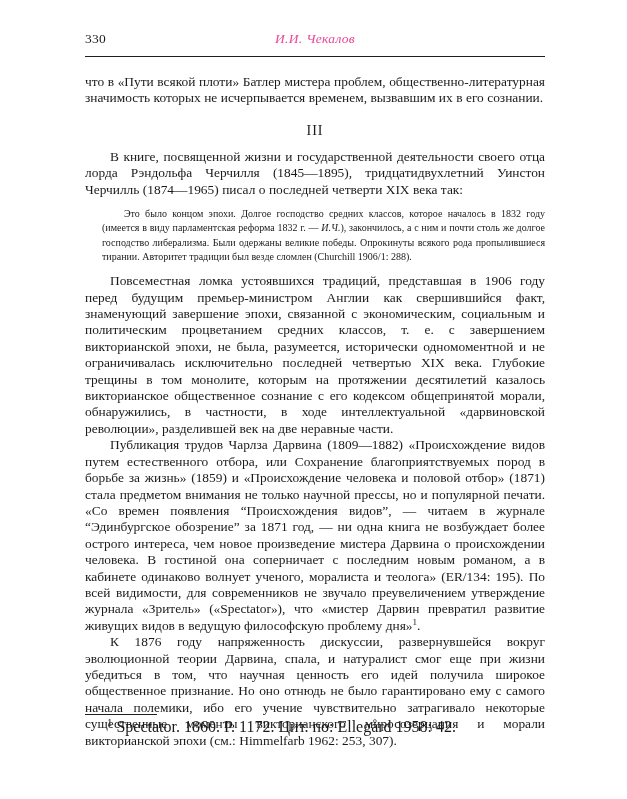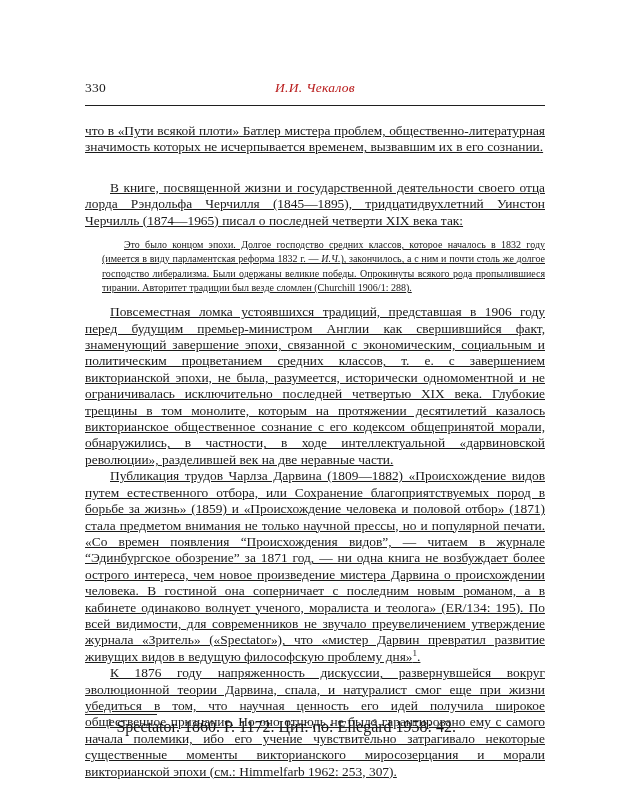--- a/index.html
+++ b/index.html
@@ -13,22 +13,21 @@
     font-family: "Liberation Serif", "DejaVu Serif", serif;
     color: #1a1a1a;
     overflow: hidden;
   }
 
   .page {
     position: relative;
     width: 627px;
     height: 613px;
     box-sizing: border-box;
-    padding: 80px 82px 0 85px;
-    text-decoration: underline;
+    padding: 31px 82px 0 85px;
   }
 
   
   .running-head {
     position: relative;
     height: 22px;
     display: block;
   }
   .folio {
     position: absolute;
@@ -40,21 +39,21 @@
   }
   .author-head {
     position: absolute;
     left: 0;
     right: 0;
     top: 0;
     text-align: center;
     font-style: italic;
     font-size: 13.5px;
     letter-spacing: 0.3px;
-    color: #b91c1c;
+    color: #ec4899;
   }
   .head-rule {
     margin-top: 3px;
     border: 0;
     border-top: 1.4px solid #1f1f1f;
     width: 100%;
   }
 
   
   .body-col {
@@ -137,20 +136,21 @@
     <span class="author-head">И.И. Чекалов</span>
   </div>
   <hr class="head-rule">
 
   <div class="body-col">
 
     <p class="para">что в «Пути всякой плоти» Батлер мистера проблем, общественно-литературная значимость которых не исчерпывается временем, вызвавшим их в его сознании.</p>
 
     <div class="gap-lg"></div>
 
+    <p class="section-num">III</p>
 
     <div class="gap-sm"></div>
 
     <p class="para indent">В книге, посвященной жизни и государственной деятельности своего отца лорда Рэндольфа Черчилля (1845—1895), тридцатидвухлетний Уинстон Черчилль (1874—1965) писал о последней четверти XIX века так:</p>
 
     <div class="gap-sm"></div>
 
     <p class="quote"><span>Это было концом эпохи. Долгое господство средних классов, которое началось в 1832 году (имеется в виду парламентская реформа 1832 г. — </span><i>И.Ч.</i><span>), закончилось, а с ним и почти столь же долгое господство либерализма. Были одержаны великие победы. Опрокинуты всякого рода пропылившиеся тирании. Авторитет традиции был везде сломлен (Churchill 1906/1: 288).</span></p>
 
     <div class="gap-sm"></div>

